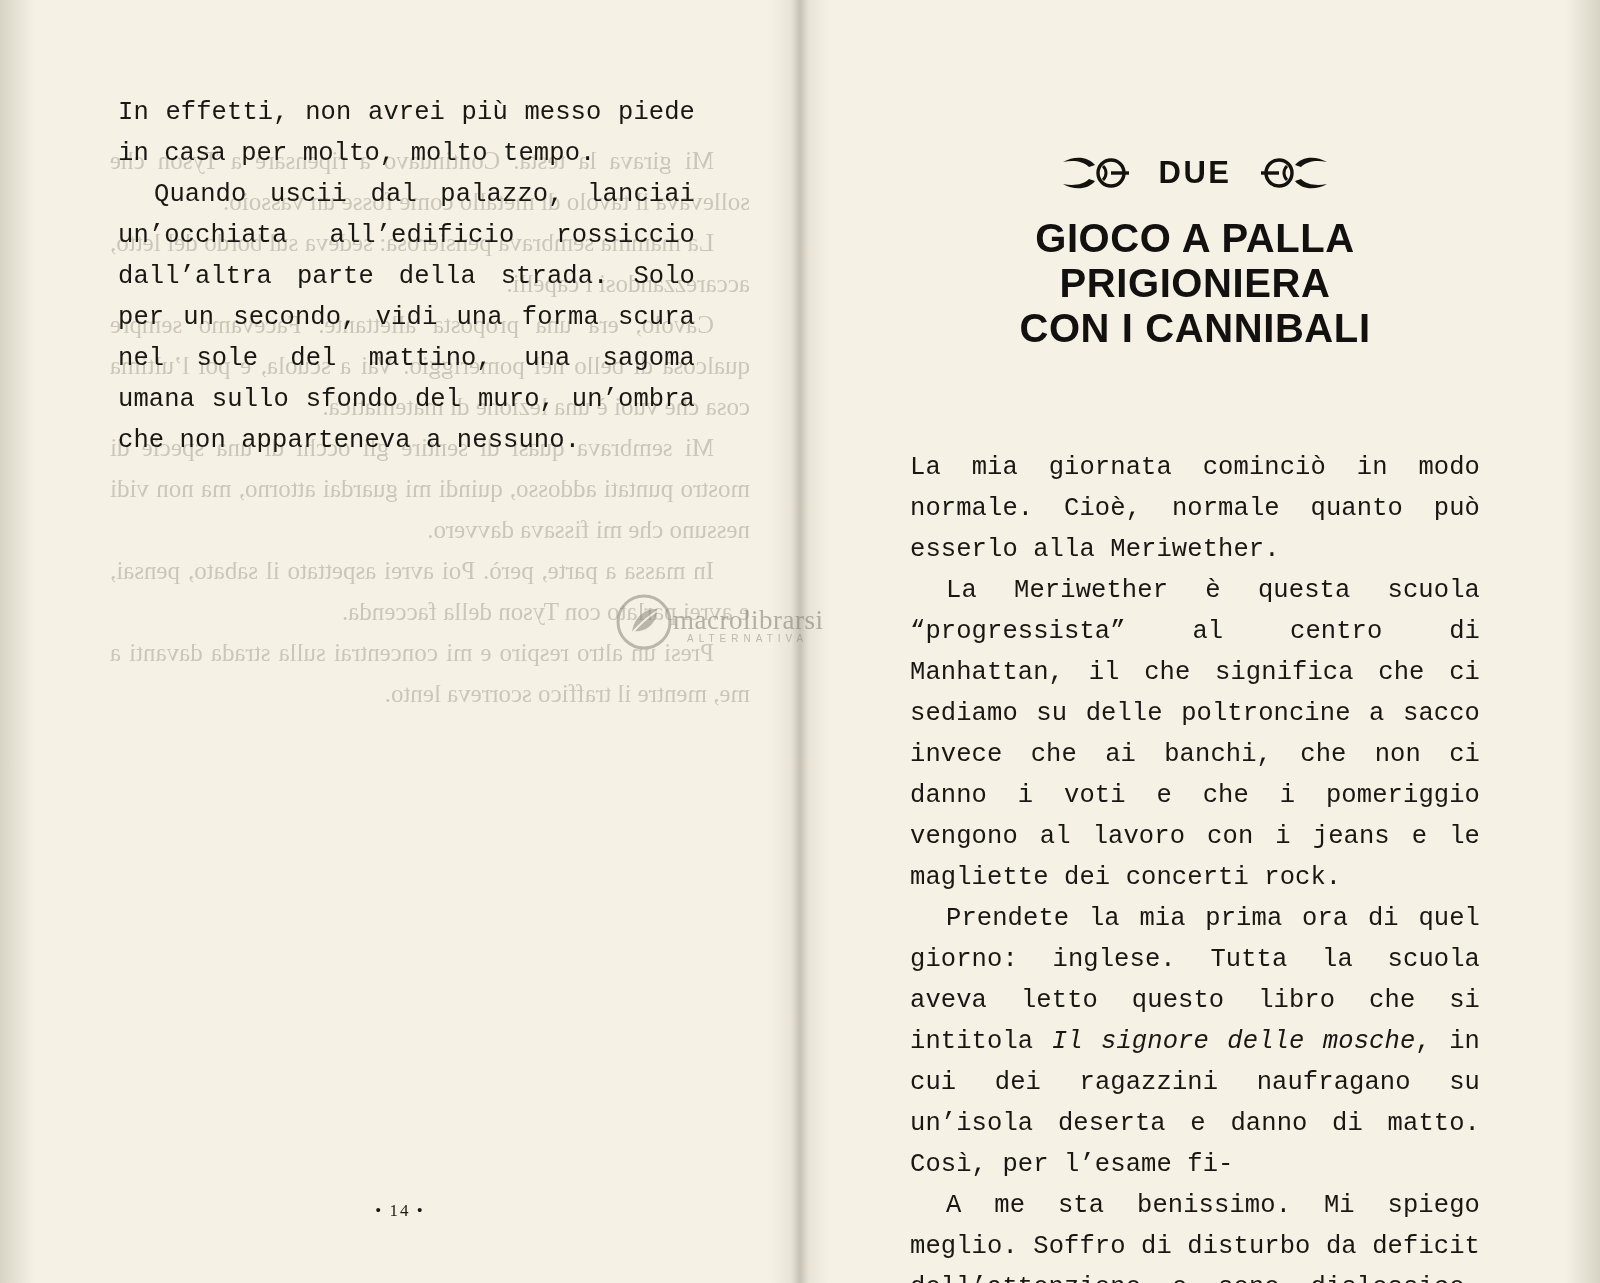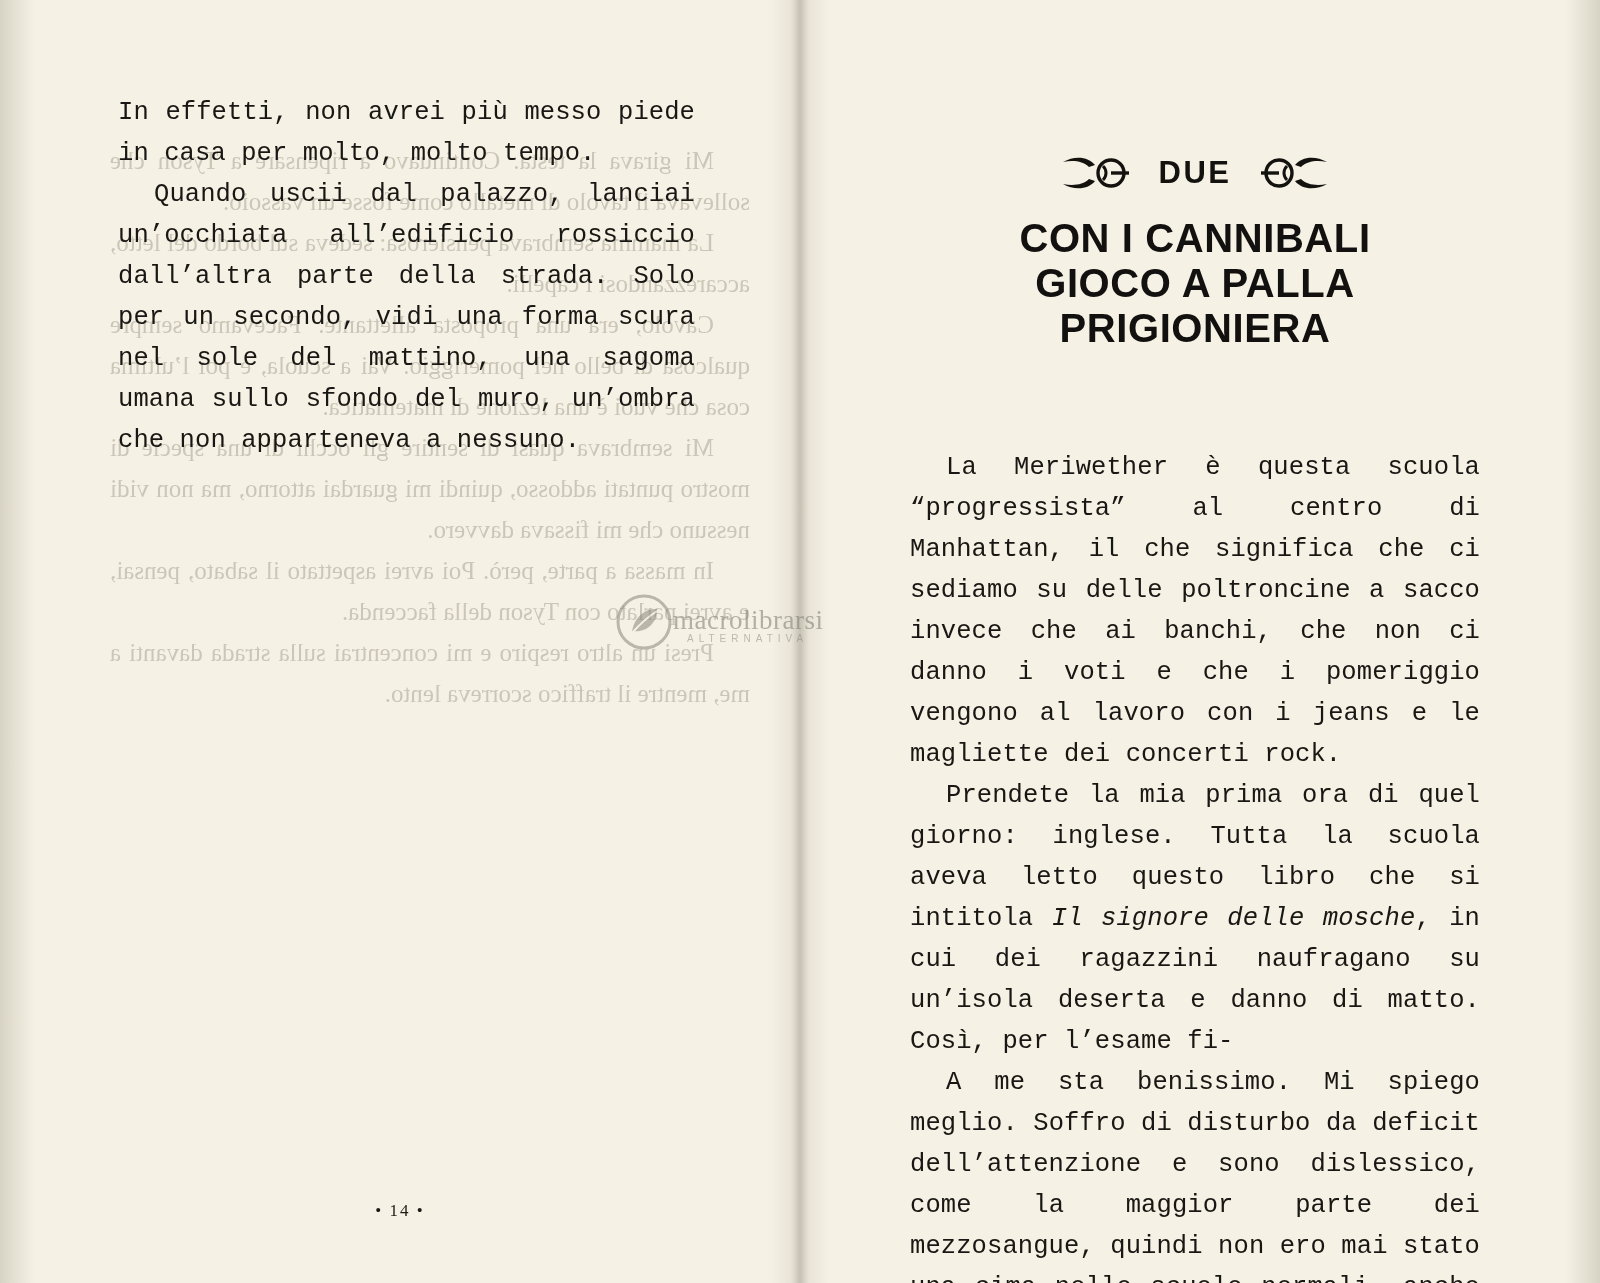--- a/index.html
+++ b/index.html
@@ -231,26 +231,27 @@
             <svg viewBox="0 0 74 40" width="74" height="40" aria-hidden="true">
               <path d="M4 9 C16 2, 30 4, 36 12 L30 14 C24 8, 14 7, 4 9 Z" fill="#14120f"></path>
               <path d="M4 31 C16 38, 30 36, 36 28 L30 26 C24 32, 14 33, 4 31 Z" fill="#14120f"></path>
               <circle cx="52" cy="20" r="13" fill="none" stroke="#14120f" stroke-width="3.4"></circle>
               <path d="M52 20 L70 20" stroke="#14120f" stroke-width="3.4"></path>
               <path d="M44 13 C48 17, 48 23, 44 27" stroke="#14120f" stroke-width="3" fill="none"></path>
             </svg>
           </span>
         </div>
         <div class="chap-title">
+          <span class="ln">GIOCO A PALLA PRIGIONIERA</span>
           <span class="ln">CON I CANNIBALI</span>
-          <span class="ln">GIOCO A PALLA PRIGIONIERA</span>
         </div>
       </div>
 
       <div class="bodytext chapter-body">
+        <p class="noindent">La mia giornata cominciò in modo normale. Cioè, normale quanto può esserlo alla Meriwether.</p>
         <p>La Meriwether è questa scuola “progressista” al centro di Manhattan, il che significa che ci sediamo su delle poltroncine a sacco invece che ai banchi, che non ci danno i voti e che i pomeriggio vengono al lavoro con i jeans e le magliette dei concerti rock.</p>
         <p><span>Prendete la mia prima ora di quel giorno: inglese. Tutta la scuola aveva letto questo libro che si intitola </span><i>Il signore delle mosche</i><span>, in cui dei ragazzini naufragano su un’isola deserta e danno di matto. Così, per l’esame fi-</span></p>
         <p>A me sta benissimo. Mi spiego meglio. Soffro di disturbo da deficit dell’attenzione e sono dislessico, come la maggior parte dei mezzosangue, quindi non ero mai stato una cima nelle scuole normali, anche prima che mi buttassero fuori. L’unica nota stonata della Meriwether è che gli insegnanti guardano sempre il lato migliore delle cose e i ragazzi non sono sempre… be’, i migliori.</p>
       </div>
     </div>
 
     <div class="edge-shade-right"></div>
   </div>
 
   <div class="gutter-shadow"></div>

